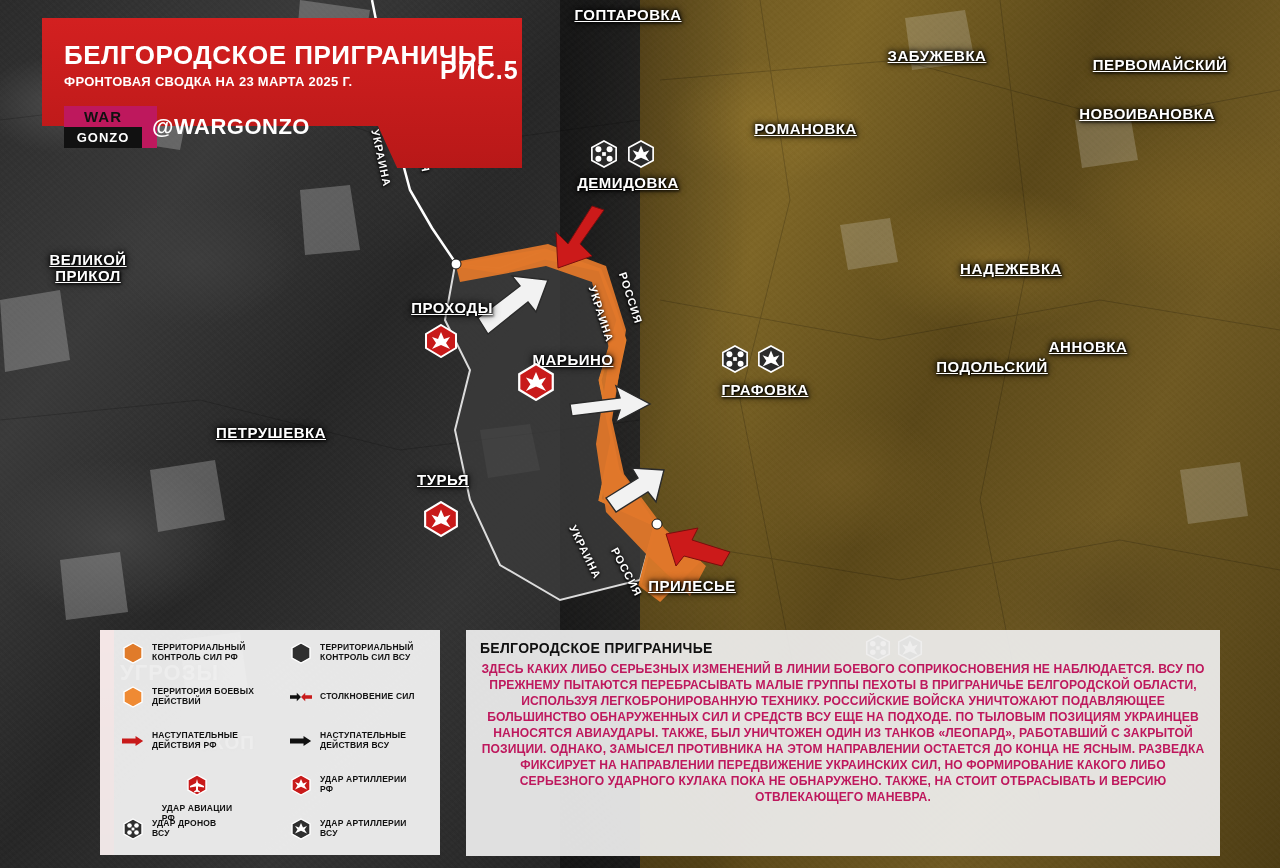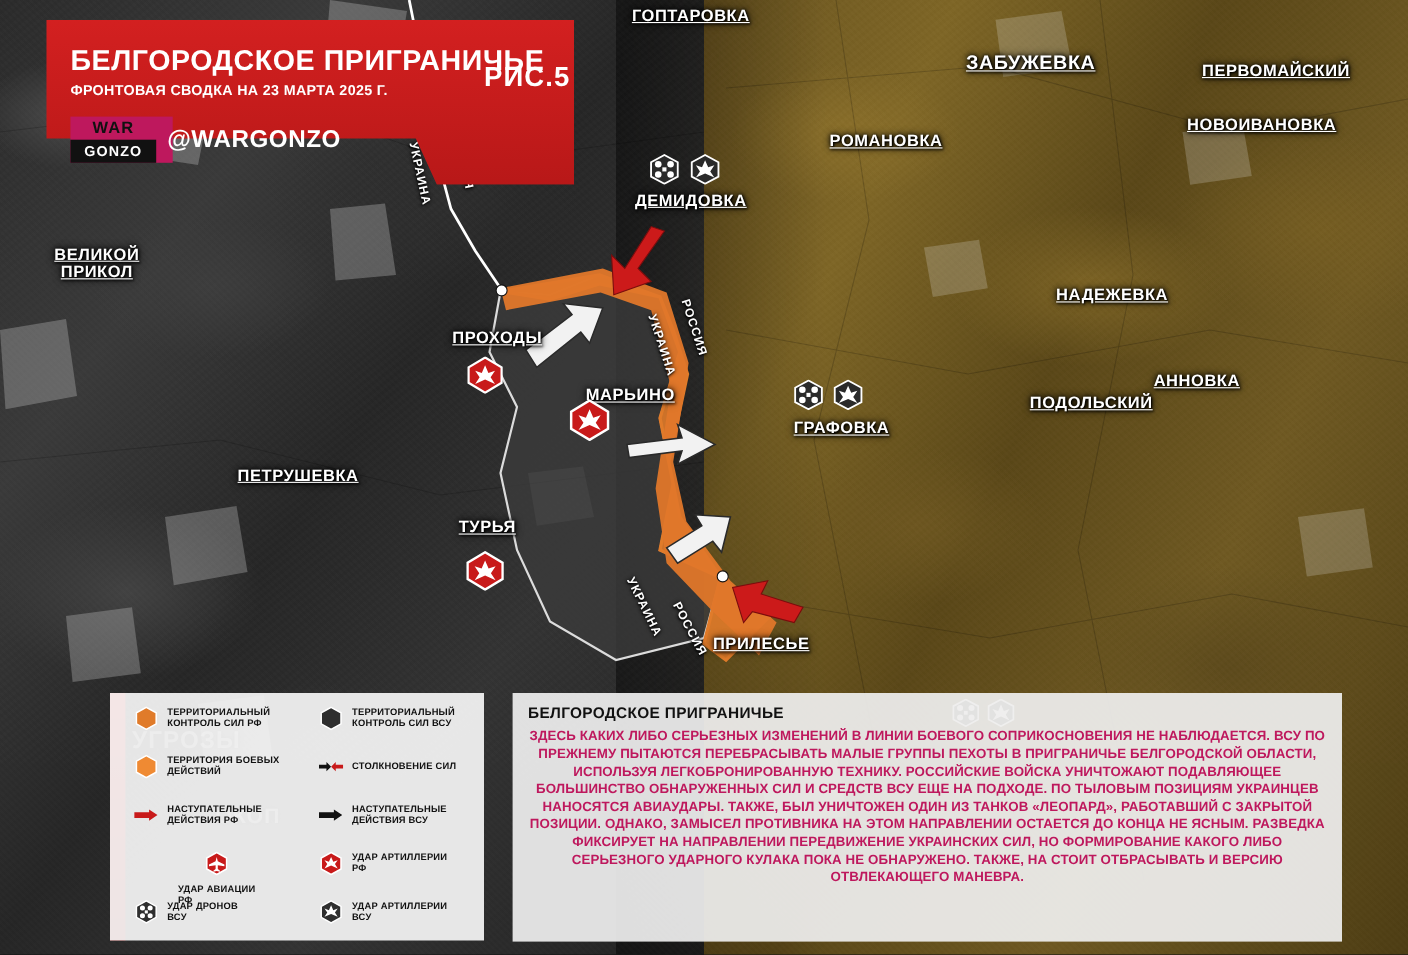--- a/index.html
+++ b/index.html
@@ -34,21 +34,21 @@
     background-image:repeating-linear-gradient(45deg, rgba(255,255,255,.05) 0 2px, rgba(0,0,0,.05) 2px 4px),
                      repeating-linear-gradient(-38deg, rgba(255,255,255,.04) 0 3px, rgba(0,0,0,.04) 3px 6px);}
 
   
   svg.overlay{position:absolute;inset:0;width:1280px;height:868px;}
 
   
   .lbl{position:absolute;color:#fff;font-weight:bold;letter-spacing:.5px;
        text-shadow:0 0 4px #000,0 0 8px #000,1px 1px 2px #000;white-space:nowrap;text-decoration:underline;}
   .lbl.c{text-align:center;transform:translateX(-50%);}
-  .lbl.two{line-height:1.05;}
+  .lbl.two{line-height:1.05;margin-top:28px;}
   .border-lbl{position:absolute;color:#fff;font-weight:bold;font-size:11px;letter-spacing:1px;
      text-shadow:0 0 4px #000,1px 1px 2px #000;}
 
   
   .hdr{position:absolute;left:42px;top:18px;width:480px;height:150px;}
   .hdr-red{position:absolute;left:0;top:0;width:480px;height:150px;
      background:linear-gradient(180deg,#d32020 0%,#b81818 100%);
      clip-path:polygon(0 0,100% 0,100% 100%,74% 100%,70% 72%,0 72%);}
   .hdr-title{position:absolute;left:22px;top:22px;color:#fff;font-size:26px;font-weight:bold;letter-spacing:.5px;}
   .hdr-sub{position:absolute;left:22px;top:56px;color:#fff;font-size:13px;font-weight:bold;letter-spacing:.3px;}
@@ -147,21 +147,21 @@
   </svg>
 
   <div class="border-lbl" style="left:394px;top:140px;transform:rotate(78deg);">РОССИЯ</div>
   <div class="border-lbl" style="left:352px;top:152px;transform:rotate(78deg);">УКРАИНА</div>
   <div class="border-lbl" style="left:604px;top:292px;transform:rotate(72deg);">РОССИЯ</div>
   <div class="border-lbl" style="left:572px;top:308px;transform:rotate(72deg);">УКРАИНА</div>
   <div class="border-lbl" style="left:600px;top:566px;transform:rotate(62deg);">РОССИЯ</div>
   <div class="border-lbl" style="left:556px;top:546px;transform:rotate(64deg);">УКРАИНА</div>
 
   <div class="lbl c" style="left:628px;top:6px;font-size:15px;">ГОПТАРОВКА</div>
-  <div class="lbl c" style="left:937px;top:47px;font-size:18px;">ЗАБУЖЕВКА</div>
+  <div class="lbl c" style="left:937px;top:47px;font-size:15px;">ЗАБУЖЕВКА</div>
   <div class="lbl c" style="left:1160px;top:56px;font-size:15px;">ПЕРВОМАЙСКИЙ</div>
   <div class="lbl c" style="left:1147px;top:105px;font-size:15px;">НОВОИВАНОВКА</div>
   <div class="lbl c" style="left:797px;top:120px;font-size:15px;padding-left:17px;">РОМАНОВКА</div>
   <div class="lbl c" style="left:446px;top:119px;font-size:15px;">ПОПОВКА</div>
   <div class="lbl c" style="left:628px;top:174px;font-size:15px;">ДЕМИДОВКА</div>
   <div class="lbl c" style="left:1011px;top:260px;font-size:15px;">НАДЕЖЕВКА</div>
   <div class="lbl c" style="left:452px;top:299px;font-size:15px;">ПРОХОДЫ</div>
   <div class="lbl c" style="left:573px;top:351px;font-size:15px;">МАРЬИНО</div>
   <div class="lbl c" style="left:765px;top:381px;font-size:15px;">ГРАФОВКА</div>
   <div class="lbl c" style="left:1088px;top:338px;font-size:15px;">АННОВКА</div>

